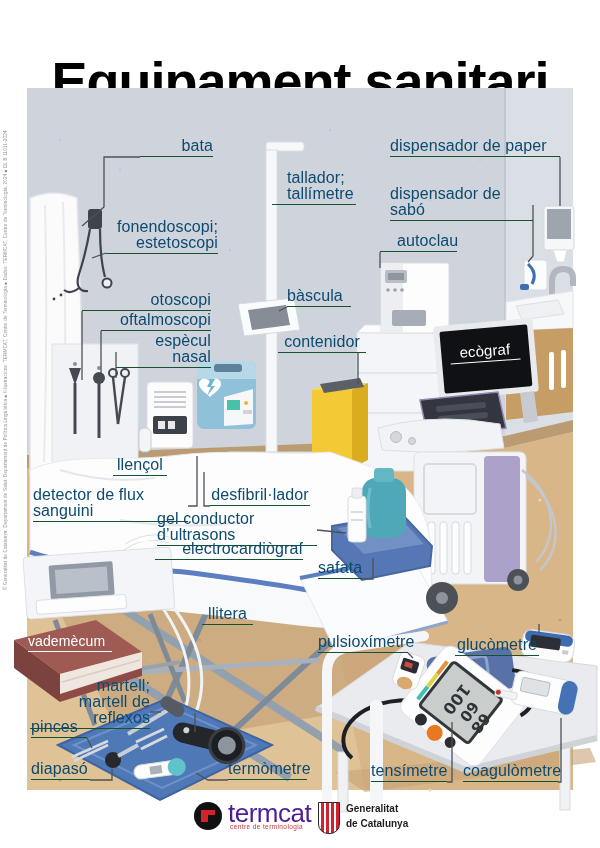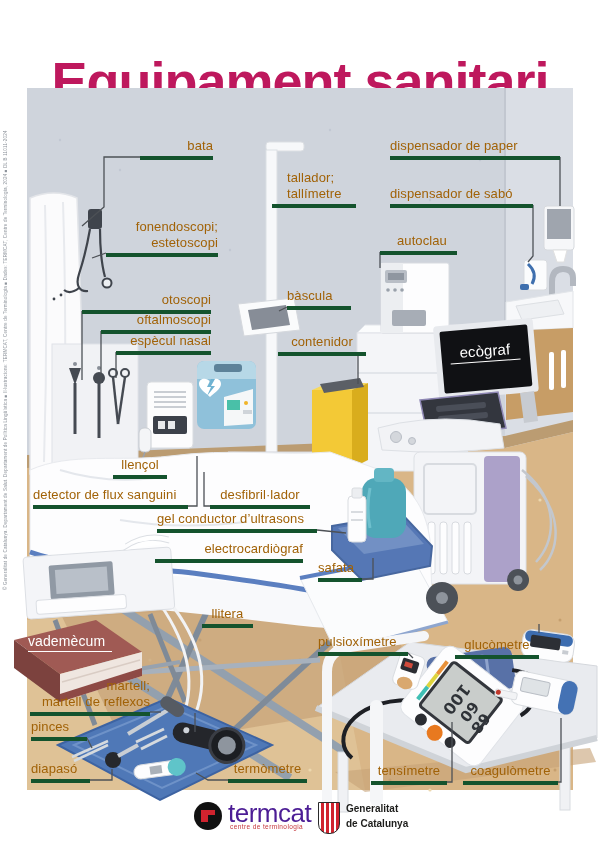--- a/index.html
+++ b/index.html
@@ -1,22 +1,22 @@
 <!DOCTYPE html>
 <html><head>
 <meta charset="utf-8">
 <style>
   html,body{margin:0;padding:0;background:#fff;}
   #poster{position:relative;width:600px;height:848px;background:#fff;overflow:hidden;
           font-family:"Liberation Sans",sans-serif;}
   #title{position:absolute;left:0;top:14px;width:600px;text-align:center;
-         font-size:54px;font-weight:bold;letter-spacing:-1px;color:#be185d;}
+         font-size:54px;font-weight:bold;letter-spacing:-1px;color:#000000;}
   svg.illus{position:absolute;left:0;top:0;}
-  .lbl{position:absolute;font-size:13px;line-height:16px;color:#a16207;
-       border-bottom:4px solid #14532d;padding-bottom:2px;white-space:pre-line;
+  .lbl{position:absolute;font-size:16px;line-height:16px;color:#0c4a6e;
+       border-bottom:1px solid #14532d;padding-bottom:2px;white-space:pre-line;
        letter-spacing:.1px;}
   .r{text-align:right}.c{text-align:center}
   .ondark{color:#fff;border-bottom:1px solid #fff;}
   #lbl-ecograf{transform:rotate(-4deg);font-size:15px;}
   #credit{position:absolute;left:3px;top:590px;width:470px;transform:rotate(-90deg);
           transform-origin:0 0;font-size:4.5px;color:#8d939b;letter-spacing:.2px;}
   #footer{position:absolute;left:0;top:796px;width:600px;height:48px;}
   #tc-circle{position:absolute;left:194px;top:6px;width:28px;height:28px;border-radius:50%;
              background:#111;}
   #tc-glyph{position:absolute;left:7px;top:8px;width:14px;height:12px;}

